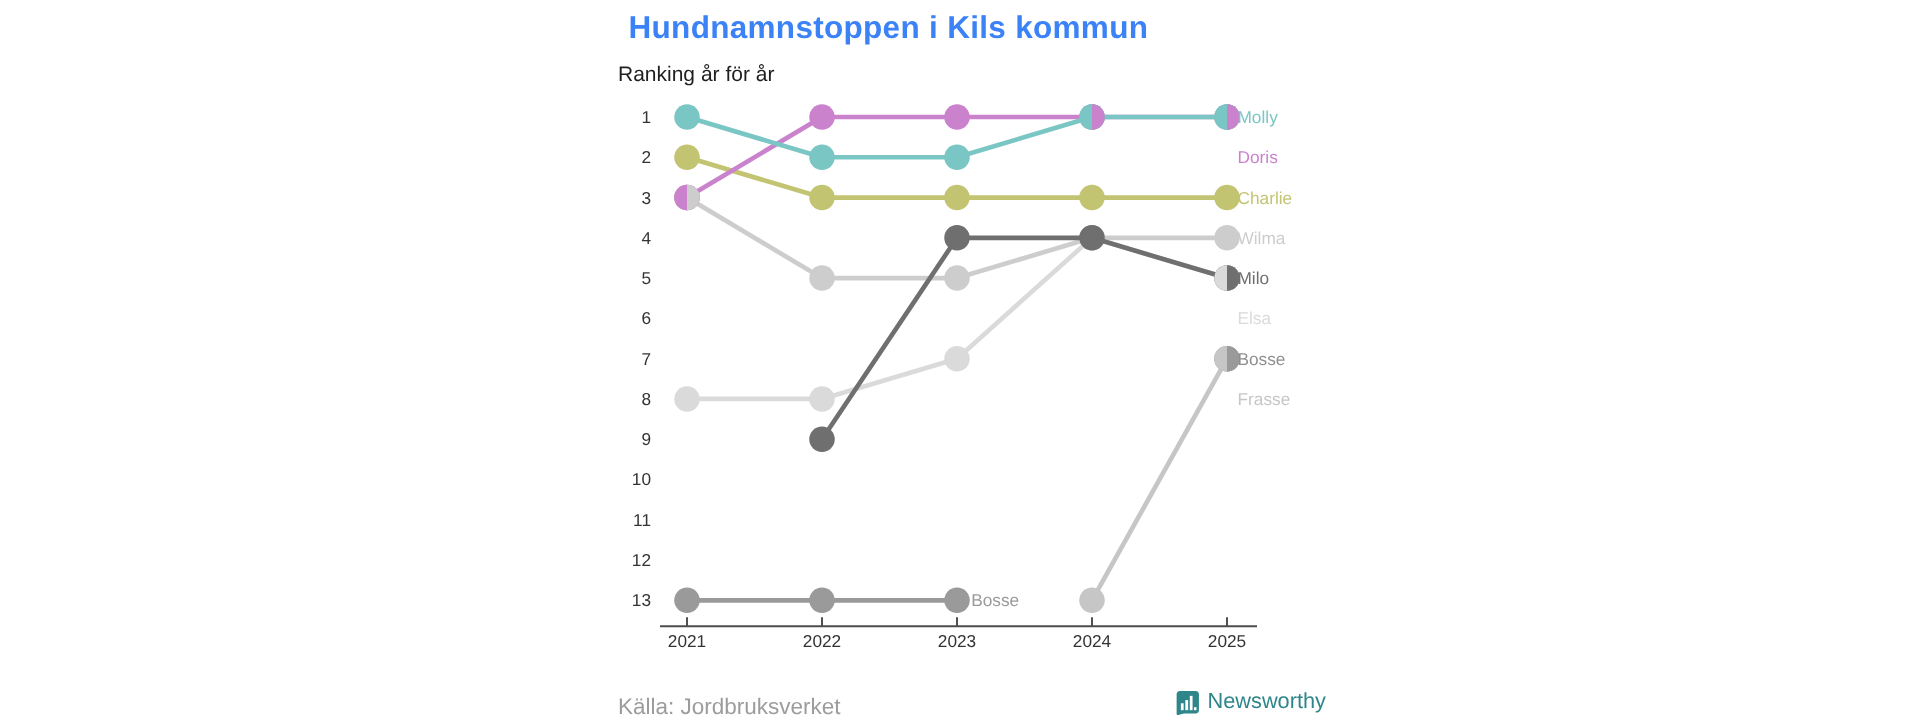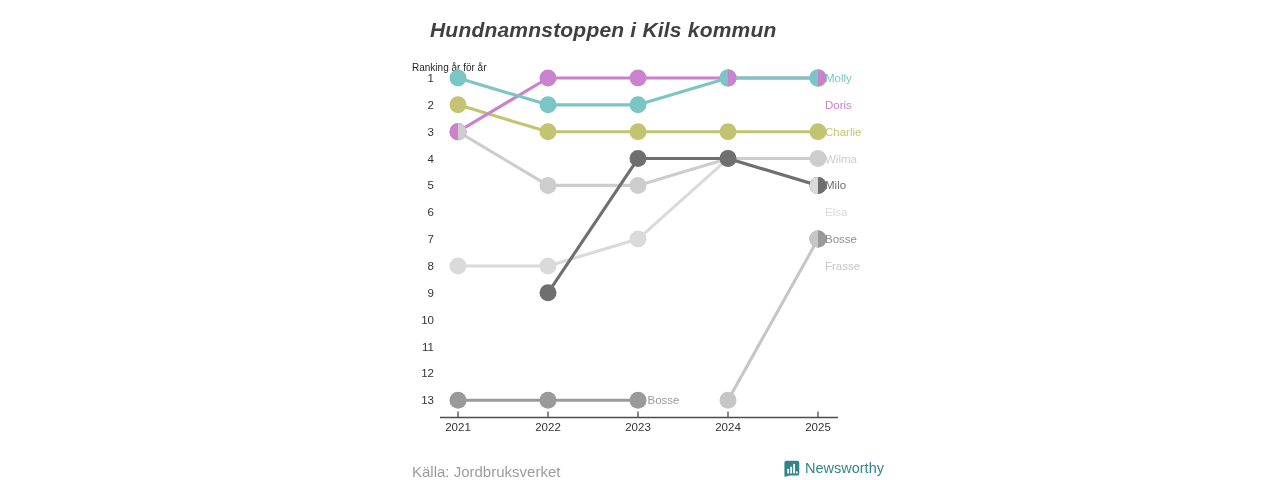--- a/index.html
+++ b/index.html
@@ -2,25 +2,25 @@
 <html><head>
 <meta charset="utf-8">
 <style>
   html, body { margin: 0; padding: 0; background: #ffffff; }
   body {
     width: 1280px; height: 480px; position: relative; overflow: hidden;
     font-family: "Liberation Sans", sans-serif;
   }
   .header { position: absolute; left: 412px; top: 0; }
   .header h1 {
-    margin: 18px; font-size: 21px; line-height: 24px; font-weight: 700;
-    color: #404040; letter-spacing: 0.2px; font-style: italic;
+    margin: 7px; font-size: 21px; line-height: 24px; font-weight: 700;
+    color: #3b82f6; letter-spacing: 0.2px;
   }
   .header p.subtitle {
-    margin: 11px 0 0 0; font-size: 10px; line-height: 15px; color: #1f1f1f; font-weight: 400;
+    margin: 11px 0 0 0; font-size: 14px; line-height: 15px; color: #1f1f1f; font-weight: 400;
   }
   #chart { position: absolute; left: 0; top: 0; }
   svg text { font-family: "Liberation Sans", sans-serif; }
   .source {
     position: absolute; left: 412px; top: 463px;
     font-size: 15px; color: #9c9c9c;
   }
   .brand {
     position: absolute; left: 783px; top: 459px; height: 18px;
     display: flex; align-items: center; gap: 5px; cursor: pointer;

